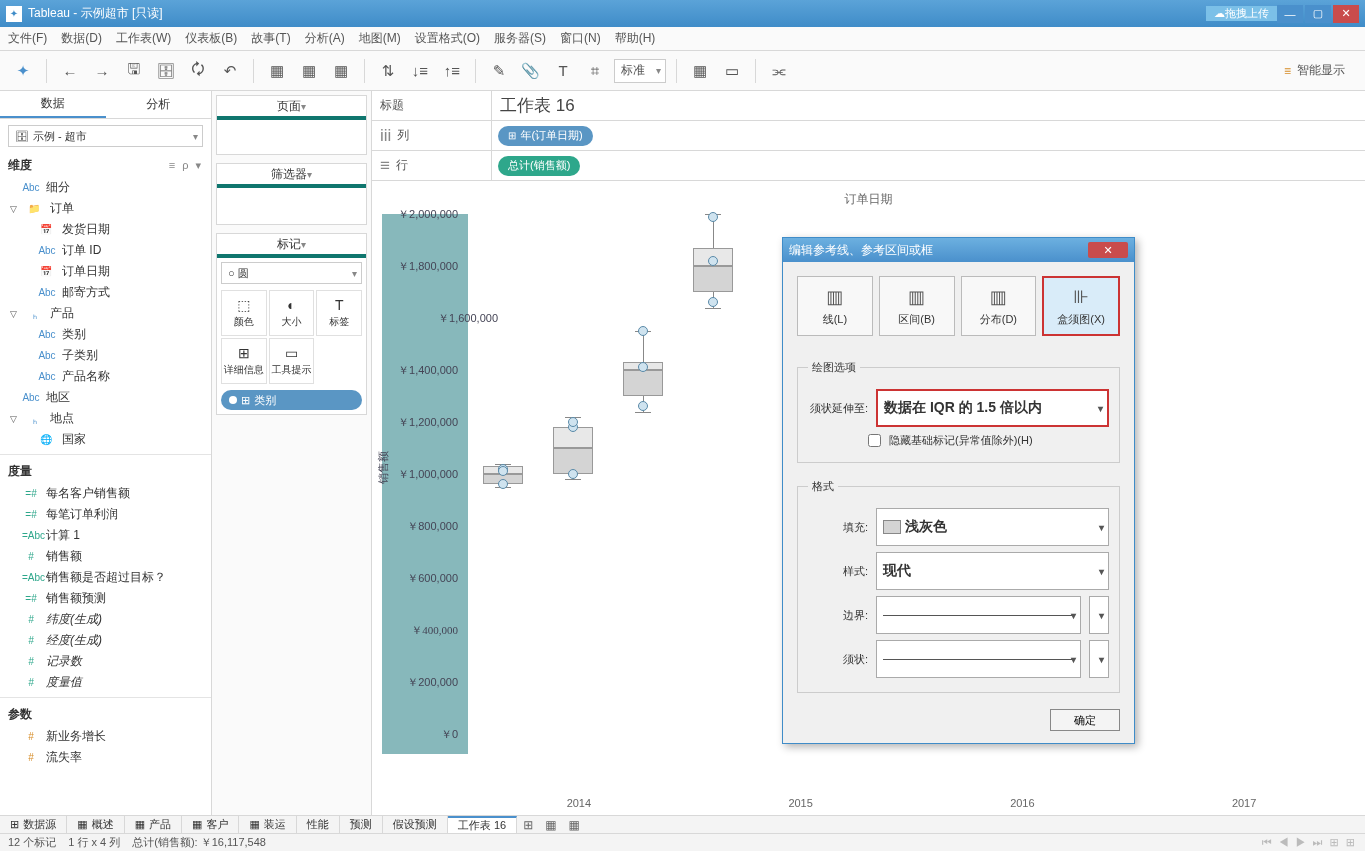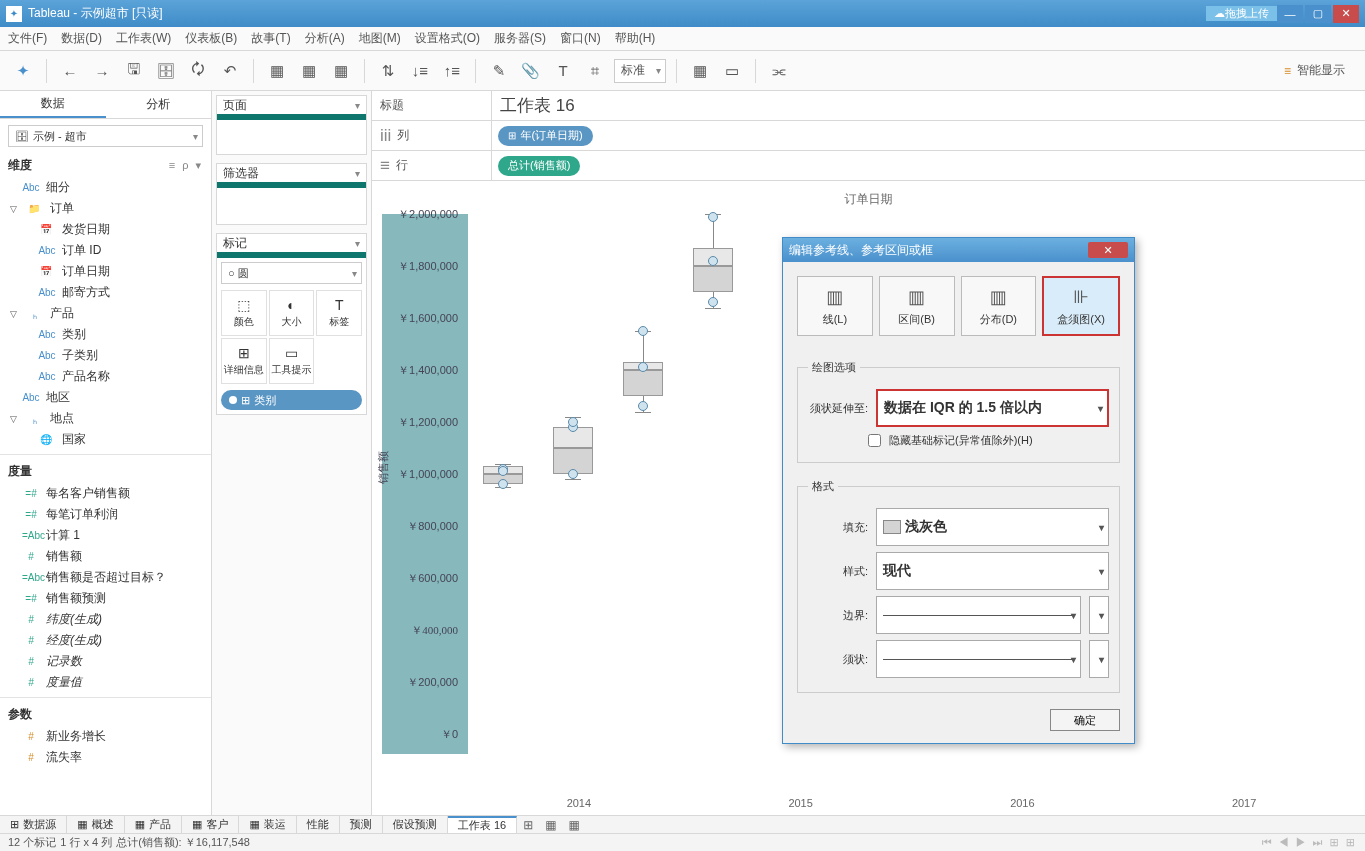--- a/index.html
+++ b/index.html
@@ -46,21 +46,21 @@
 .datapanel .field.sub { padding-left:38px; }
 .datapanel .field.italic { font-style:italic; }
 .datapanel .field .glyph.green { color:#2ea78b; }
 .datapanel .field .glyph.orange { color:#d68c27; }
 .datapanel .field .caret { width:10px; font-size:9px; color:#555; }
 .datapanel .divider { height:1px; background:#e4e4e4; margin:4px 0; }
 
 
 .cardscol { width:160px; background:#fafafa; border-right:1px solid #d8d8d8; display:flex; flex-direction:column; gap:8px; padding:4px; }
 .card { border:1px solid #d8d8d8; background:#fff; }
-.card .chd { height:24px; border-bottom:6px solid #0f766e; display:flex; align-items:center; padding:0 6px; font-size:12px; justify-content:space-between;}
+.card .chd { height:24px; border-bottom:4px solid #0f766e; display:flex; align-items:center; padding:0 6px; font-size:12px; justify-content:center;}
 .card .chd .ddl{font-size:10px; color:#888;}
 .card.small { height:60px; }
 .filtercard { height:62px; }
 .markscard .sel { border:1px solid #ccc; height:22px; margin:4px; display:flex; align-items:center; padding:0 6px; position:relative; font-size:11px;}
 .markscard .sel::after{content:"▾"; position:absolute; right:4px; font-size:10px; color:#888;}
 .markscard .grid { display:grid; grid-template-columns:repeat(3,1fr); gap:2px; padding:2px 4px;}
 .markscard .cell { height:46px; border:1px solid #e0e0e0; display:flex; flex-direction:column; align-items:center; justify-content:center; gap:2px; font-size:10px; cursor:pointer;}
 .markscard .cell .ic { font-size:14px; }
 .markscard .pill { margin:4px; height:20px; background:#5a96c4; color:#fff; border-radius:10px; display:flex; align-items:center; padding:0 8px; font-size:11px; gap:4px;}
 .markscard .pill .dot{width:8px;height:8px;background:#fff;border-radius:50%;display:inline-block;}
@@ -93,21 +93,21 @@
 .box .bx.light{background:#e8e8e8;}
 .box .pt{position:absolute;left:50%;width:10px;height:10px;border:1px solid #5a8aa8;border-radius:50%;background:#cfe3ef;transform:translate(-50%,-50%);}
 
 
 .bottomtabs { position:absolute; bottom:18px; left:0; right:0; height:18px; background:#f4f4f4; border-top:1px solid #d8d8d8; display:flex; align-items:center; font-size:11px;}
 .bottomtabs .bt { padding:0 10px; height:100%; display:flex; align-items:center; border-right:1px solid #d8d8d8; cursor:pointer; gap:4px;}
 .bottomtabs .bt.active{ background:#fff; border-top:2px solid #4a90cc; }
 .bottomtabs .ricon{padding:0 6px;font-size:12px;color:#666;}
 
 
-.statusbar { position:absolute; bottom:0; left:0; right:0; height:18px; background:#f4f4f4; border-top:1px solid #d8d8d8; display:flex; align-items:center; padding:0 8px; font-size:11px; gap:4px; color:#555;}
+.statusbar { position:absolute; bottom:0; left:0; right:0; height:18px; background:#f4f4f4; border-top:1px solid #d8d8d8; display:flex; align-items:center; padding:0 8px; font-size:11px; gap:12px; color:#555;}
 .statusbar .sbr{ margin-left:auto; display:flex; gap:4px; color:#bbb; letter-spacing:2px;}
 
 
 .dialog { position:absolute; left:782px; top:237px; width:353px; background:#f0f0f0; border:1px solid #3f8cc8; box-shadow:3px 3px 8px rgba(0,0,0,0.3); }
 .dialog .dhd{ height:24px; background:linear-gradient(#6cb0e0,#4a90cc); display:flex; align-items:center; justify-content:space-between; padding:0 6px; color:#fff; font-size:12px;}
 .dialog .dhd .dx{width:40px; height:16px; background:#c94c4c; color:#fff; display:flex; align-items:center; justify-content:center; font-size:11px; border-radius:2px; cursor:pointer;}
 .dialog .tabs4{ display:flex; gap:6px; padding:14px 14px 8px; }
 .dialog .tabs4 .t4{ flex:1; height:60px; border:1px solid #bbb; background:#f8f8f8; display:flex; flex-direction:column; align-items:center; justify-content:center; gap:4px; font-size:11px; cursor:pointer;}
 .dialog .tabs4 .t4.active{ background:#d9ecf9; border:2px solid #c33; }
 .dialog .tabs4 .t4 .tic{ font-size:18px; color:#555;}
@@ -412,21 +412,21 @@
           <div class="ylabel-rot">销售额</div>
           <div id="yticks">
               <div class="ytick" style="top: 520px;">￥0</div>
               <div class="ytick" style="top: 468px;">￥200,000</div>
               <div class="ytick" style="top: 416px; font-family: Liberation Serif, serif;">￥400,000</div>
               <div class="ytick" style="top: 364px;">￥600,000</div>
               <div class="ytick" style="top: 312px;">￥800,000</div>
               <div class="ytick" style="top: 260px;">￥1,000,000</div>
               <div class="ytick" style="top: 208px;">￥1,200,000</div>
               <div class="ytick" style="top: 156px;">￥1,400,000</div>
-              <div class="ytick" style="top: 104px;">￥1,600,000</div>
+              <div class="ytick" style="top: 104px; margin-left: 40px;">￥1,600,000</div>
               <div class="ytick" style="top: 52px;">￥1,800,000</div>
               <div class="ytick" style="top: 0px;">￥2,000,000</div>
             </div>
           <div id="boxes" style="position:absolute;left:86px;top:0;width:280px;height:520px;">
               <div class="box" style="left: 15px;">
     <div class="cap" style="top:249.59999999999997px"></div>
     <div class="wh-top" style="top:249.59999999999997px;height:2.6000000000000227px"></div>
     <div class="bx light" style="top:252.2px;height:7.800000000000011px"></div>
     <div class="bx" style="top:260px;height:10.399999999999977px"></div>
     <div class="wh-top" style="top:270.4px;height:2.6000000000000227px"></div>

